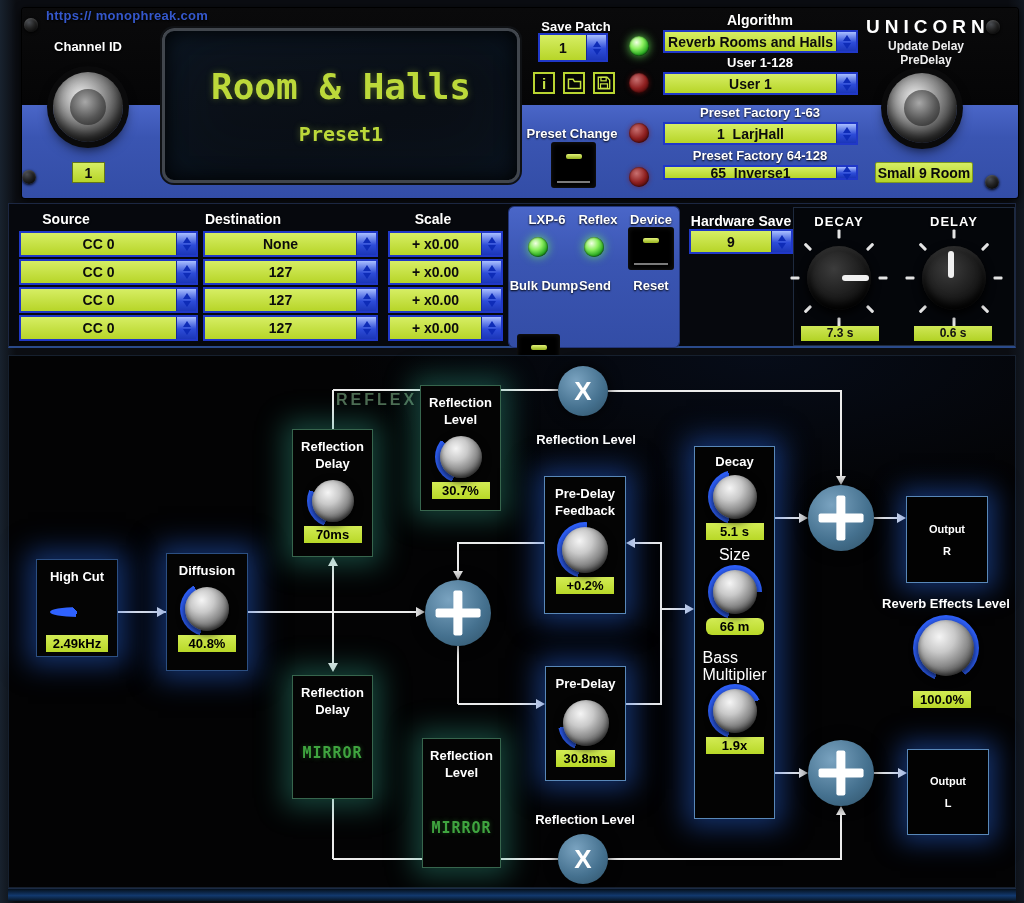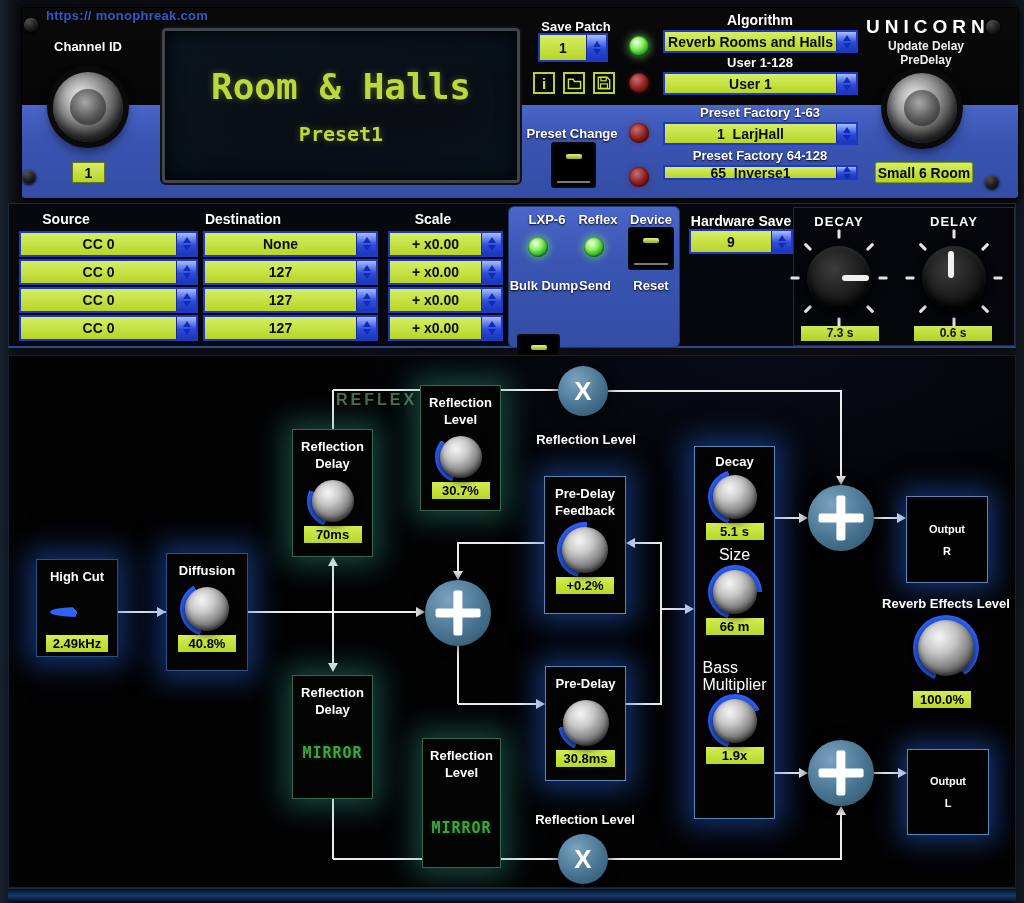--- a/index.html
+++ b/index.html
@@ -47,21 +47,21 @@
     background:linear-gradient(#e2f278,#96b11e);border-radius:2px;}
   .slotbtn::after{content:"";position:absolute;left:12%;right:12%;bottom:9%;height:2px;background:#9a9a9a;opacity:.8;}
   .icobtn{width:22px;height:22px;border:2px solid #b9d431;background:#050505;color:#c6e243;
     display:flex;align-items:center;justify-content:center;}
   .bigknob{border-radius:50%;width:70px;height:70px;
     background:radial-gradient(circle at 40% 35%,#f0f0f0 0%,#c2c2c2 18%,#838383 42%,#3f3f3f 68%,#121212 92%);
     box-shadow:0 0 0 6px #0a0a0b,0 6px 14px rgba(0,0,0,.9),inset 0 -6px 12px rgba(0,0,0,.65);}
   .bigknob::after{content:"";position:absolute;inset:24%;border-radius:50%;
     background:radial-gradient(circle at 42% 36%,#a8a8a8,#565656 55%,#242424);}
   .lcd{background:linear-gradient(160deg,#0d141d,#0a0f16 60%,#0b1119);
-    border:3px solid #41464d;outline:2px solid #0f1114;border-radius:4px;
+    border:3px solid #41464d;outline:2px solid #0f1114;border-radius:12px;
     box-shadow:inset 0 0 20px #000,inset 0 0 70px rgba(0,30,60,.25);
     display:flex;flex-direction:column;align-items:center;justify-content:center;gap:15px;}
   .lcd .l1{font-family:"DejaVu Sans Mono",monospace;font-weight:bold;font-size:36px;color:#bcd93a;
     text-shadow:0 0 7px rgba(180,220,60,.35);}
   .lcd .l2{font-family:"DejaVu Sans Mono",monospace;font-weight:bold;font-size:20px;color:#bcd93a;
     text-shadow:0 0 7px rgba(180,220,60,.35);}
 
   
   .hwk{position:absolute;width:96px;height:96px;}
   .hwk .body{position:absolute;left:50%;top:50%;width:64px;height:64px;transform:translate(-50%,-50%);
@@ -210,21 +210,21 @@
     <div class="led red abs" style="left:607px;top:115px;"></div>
     <div class="led red abs" style="left:607px;top:159px;"></div>
 
     <div class="lbl abs" style="left:500px;top:118px;width:100px;">Preset Change</div>
     <div class="slotbtn abs" style="left:530px;top:135px;width:43px;height:44px;"></div>
 
     <div class="brand" style="left:844px;top:8px;width:120px;">UNICORN</div>
     <div class="status" style="left:844px;top:31px;width:120px;">Update Delay</div>
     <div class="status" style="left:844px;top:45px;width:120px;">PreDelay</div>
     <div class="bigknob abs" style="left:865px;top:65px;"></div>
-    <div class="limebtn" style="left:853px;top:154px;width:98px;height:21px;line-height:21px;">Small 6 Room</div>
+    <div class="limebtn" style="left:853px;top:154px;width:98px;height:21px;line-height:21px;">Small 9 Room</div>
   </section>
 
   <section class="mid-panel">
     <div class="lbl abs" style="left:12px;top:7px;width:90px;font-size:14px;">Source</div>
     <div class="lbl abs" style="left:154px;top:7px;width:160px;font-size:14px;">Destination</div>
     <div class="lbl abs" style="left:364px;top:7px;width:120px;font-size:14px;">Scale</div>
 
     <div class="dd abs" style="left:10px;top:27px;width:179px;height:26px;">
       <div class="val">CC 0</div>
       <div class="stp">
@@ -455,21 +455,21 @@
         <span>Level</span></div>
       <div class="mirror" style="margin-top:38px;">MIRROR</div>
     </div>
 
     <div class="colbox" style="left:685px;top:90px;width:81px;height:373px;">
       <div class="t" style="margin-top:7px;font-size:13px;font-weight:600;">Decay</div>
       <div class="fk" style="width:44px;height:44px;--from:195deg;--sw:150deg;margin:6px 0 4px;"></div>
       <div class="fval" style="margin-bottom:2px;">5.1 s</div>
       <div class="t" style="margin-top:4px;">Size</div>
       <div class="fk" style="width:44px;height:44px;--from:195deg;--sw:255deg;margin:6px 0 4px;"></div>
-      <div class="fval" style="margin-bottom:20px;">66 m</div>
+      <div class="fval" style="margin-bottom:10px;border-radius:6px;">66 m</div>
       <div class="t" style="margin-top:4px;line-height:17px;"><span>Bass</span><br>
         <span>Multiplier</span></div>
       <div class="fk" style="width:44px;height:44px;--from:195deg;--sw:230deg;margin:6px 0 4px;"></div>
       <div class="fval" style="margin-bottom:2px;">1.9x</div>
     </div>
 
     <div class="outbox" style="left:897px;top:121px;width:82px;height:87px;">
       <span>Output</span>
       <span>R</span>
     </div>

